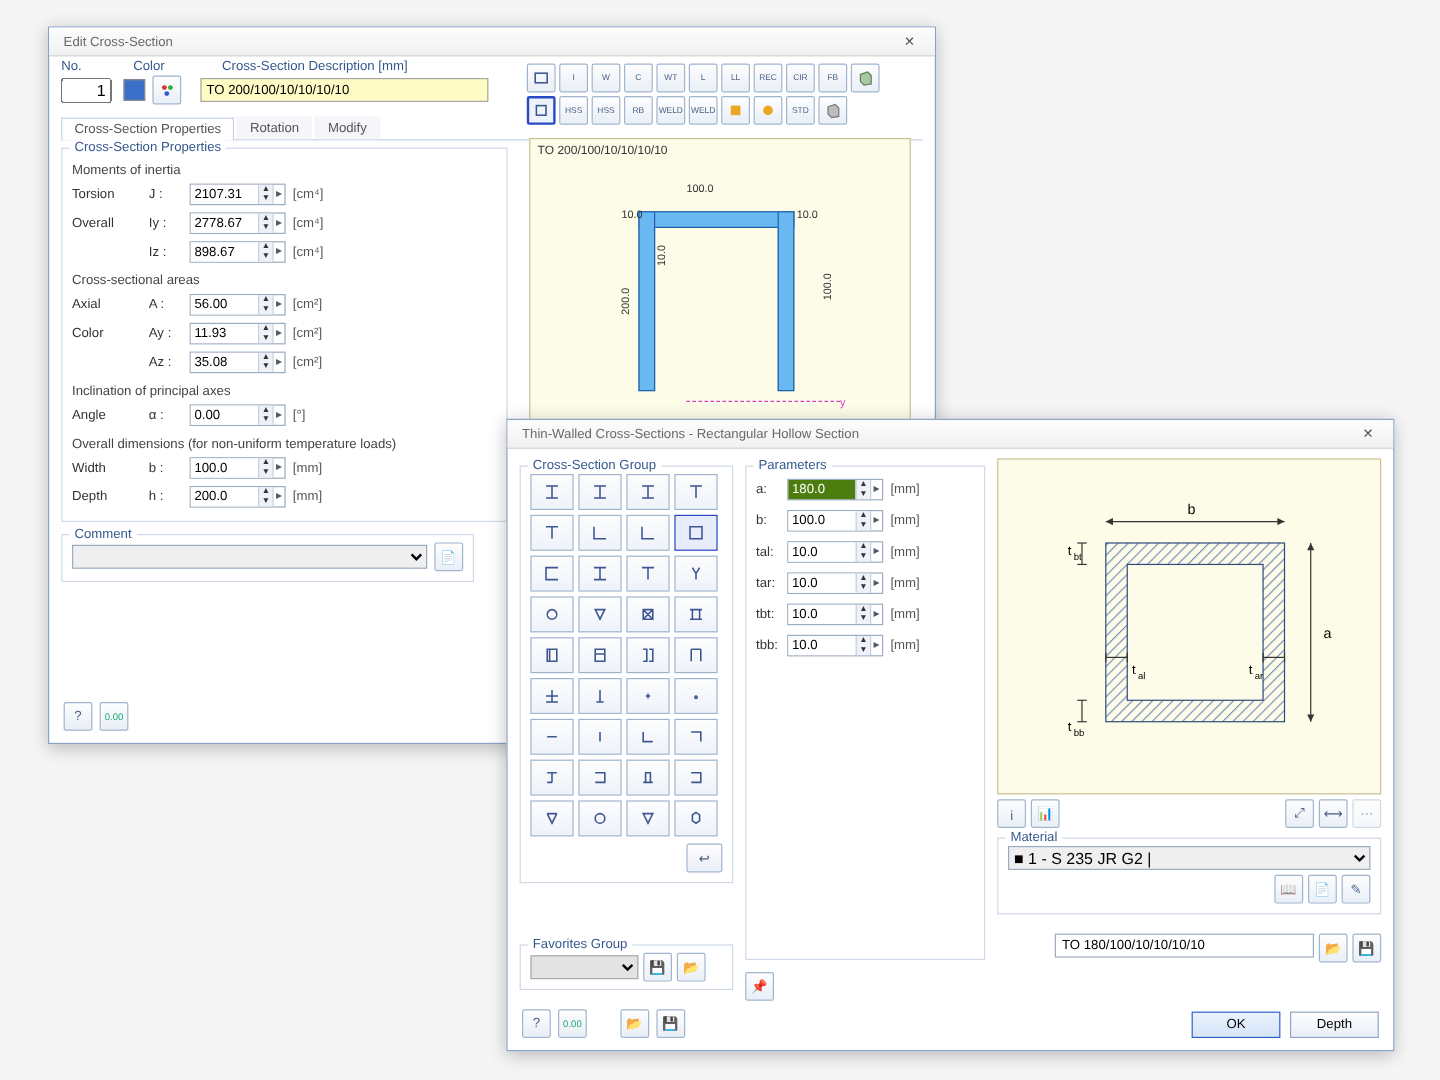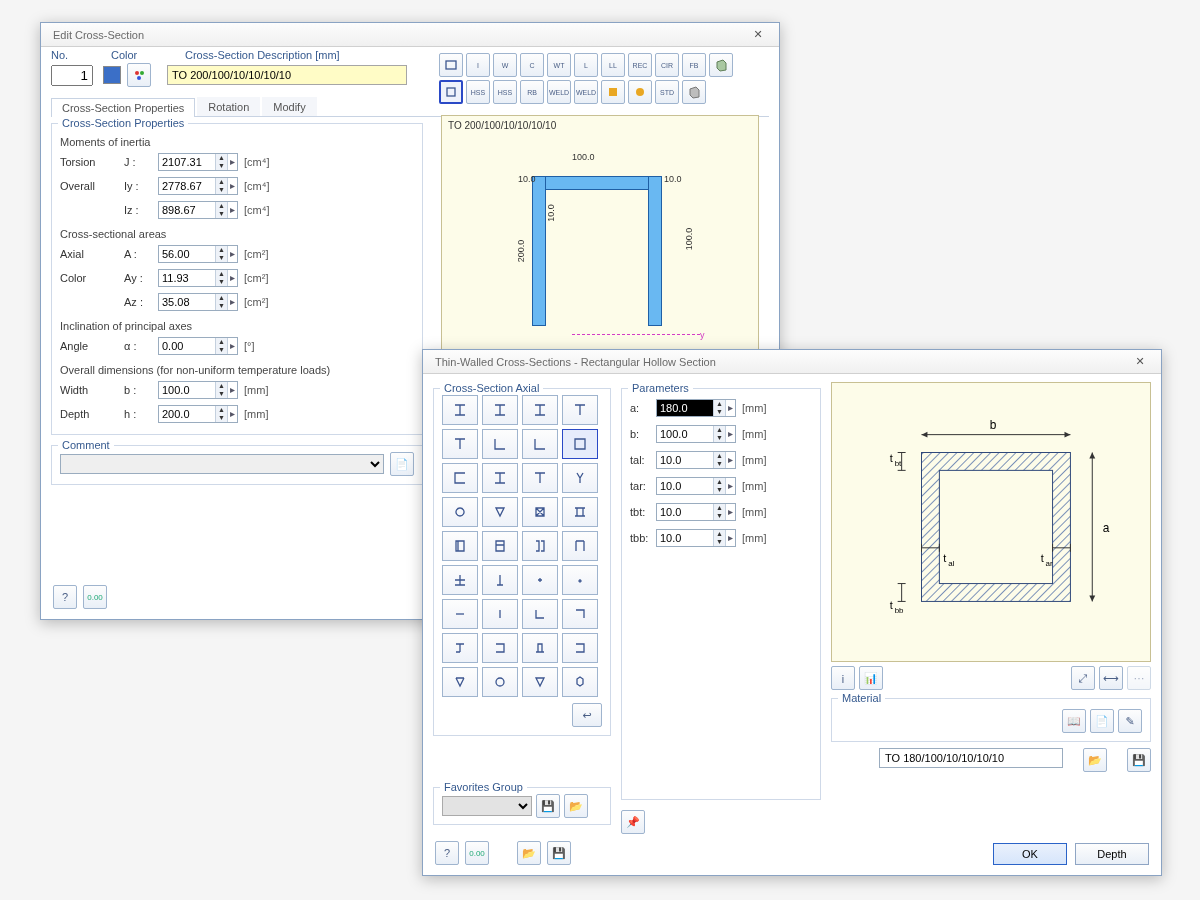--- a/index.html
+++ b/index.html
@@ -132,28 +132,28 @@
     border:1px solid #9fb4ce;
     background:linear-gradient(#fdfdfd,#eef2f9);
     display:flex;align-items:center;justify-content:center;
     cursor:pointer;
   }
   .tcell.sel { border:1px solid #2a49c6; background:#e6ecfb; }
   .tcell svg, .tool svg { pointer-events:none; }
 
   .paramrow { display:flex; align-items:center; height:26px; }
   .paramrow .pl { width:26px; }
-  .paramrow .spin input.hl { background:#000000; color:#fff; }
+  .paramrow .spin input.hl { background:#4d7c0f; color:#fff; }
 
   .preview2 {
     height:280px; background:#fdfce9; border:1px solid #c8c093;
     position:relative;
   }
   .matbox select { width:100%; height:20px; border:1px solid #9aacbf; }
-  .namefield { display:flex; gap:20px; margin-top:6px;padding-left:48px; }
+  .namefield { display:flex; gap:4px; margin-top:16px;padding-left:48px; }
   .namefield input { flex:1; height:20px; border:1px solid #9aacbf; padding:1px 5px; font-size:11px; }
 
   .dlg-buttons { position:absolute; right:12px; bottom:10px; display:flex; gap:8px; }
   .btn {
     min-width:74px; height:22px; border:1px solid #8fa5c4;
     background:linear-gradient(#fdfdfd,#e9eff7); cursor:pointer;
     font-size:11px;
   }
   .btn.primary { border:1px solid #2a63c8; background:linear-gradient(#eaf1fc,#d6e5fb); }
 
@@ -408,21 +408,21 @@
             <span class="arrows">
               <span>▲</span>
               <span>▼</span>
             </span>
             <span class="xtra">▸</span>
           </span>
         <span class="unit">[mm]</span>
       </div>
     </div>
 
-    <div class="group" style="width:372px;margin-top:10px">
+    <div class="group" style="width:344px;margin-top:10px">
       <div class="gtitle">Comment</div>
       <div class="comment-row">
         <select></select>
         <div class="iconbtn">📄</div>
       </div>
     </div>
 
     <div class="bluearrow">
       <div class="shaft"></div>
         <div class="head"></div>
@@ -454,21 +454,21 @@
 <div class="window win2">
   <div class="titlebar">
     <span>Thin-Walled Cross-Sections - Rectangular Hollow Section</span>
     <span class="close">✕</span>
   </div>
   <div class="content">
     <div class="w2row">
 
       <div class="col1">
         <div class="group" style="flex:0 0 auto">
-          <div class="gtitle">Cross-Section Axial</div>
+          <div class="gtitle">Cross-Section Group</div>
           <div class="typegrid" id="typegrid">
               <div class="trow">
                 <div class="tcell">
                   <svg width="16" height="16">
                     <path d="M3 3h10M8 3v10M3 13h10" class="g"></path>
                   </svg>
                 </div>
                 <div class="tcell">
                   <svg width="16" height="16">
                     <path d="M3 3h10M8 3v10M3 13h10" class="g"></path>
@@ -813,20 +813,23 @@
           </div>
           <div style="display:flex;gap:4px">
             <div class="iconbtn">⤢</div>
             <div class="iconbtn">⟷</div>
             <div class="iconbtn" style="opacity:.5">⋯</div>
           </div>
         </div>
 
         <div class="group matbox" style="margin-top:8px">
           <div class="gtitle">Material</div>
+          <select>
+            <option>■ 1 - S 235 JR G2 |</option>
+          </select>
           <div class="iconrow-right">
             <div class="iconbtn">📖</div>
             <div class="iconbtn">📄</div>
             <div class="iconbtn">✎</div>
           </div>
         </div>
 
         <div class="namefield">
           <input value="TO 180/100/10/10/10/10" style="">
           <div class="iconbtn">📂</div>

